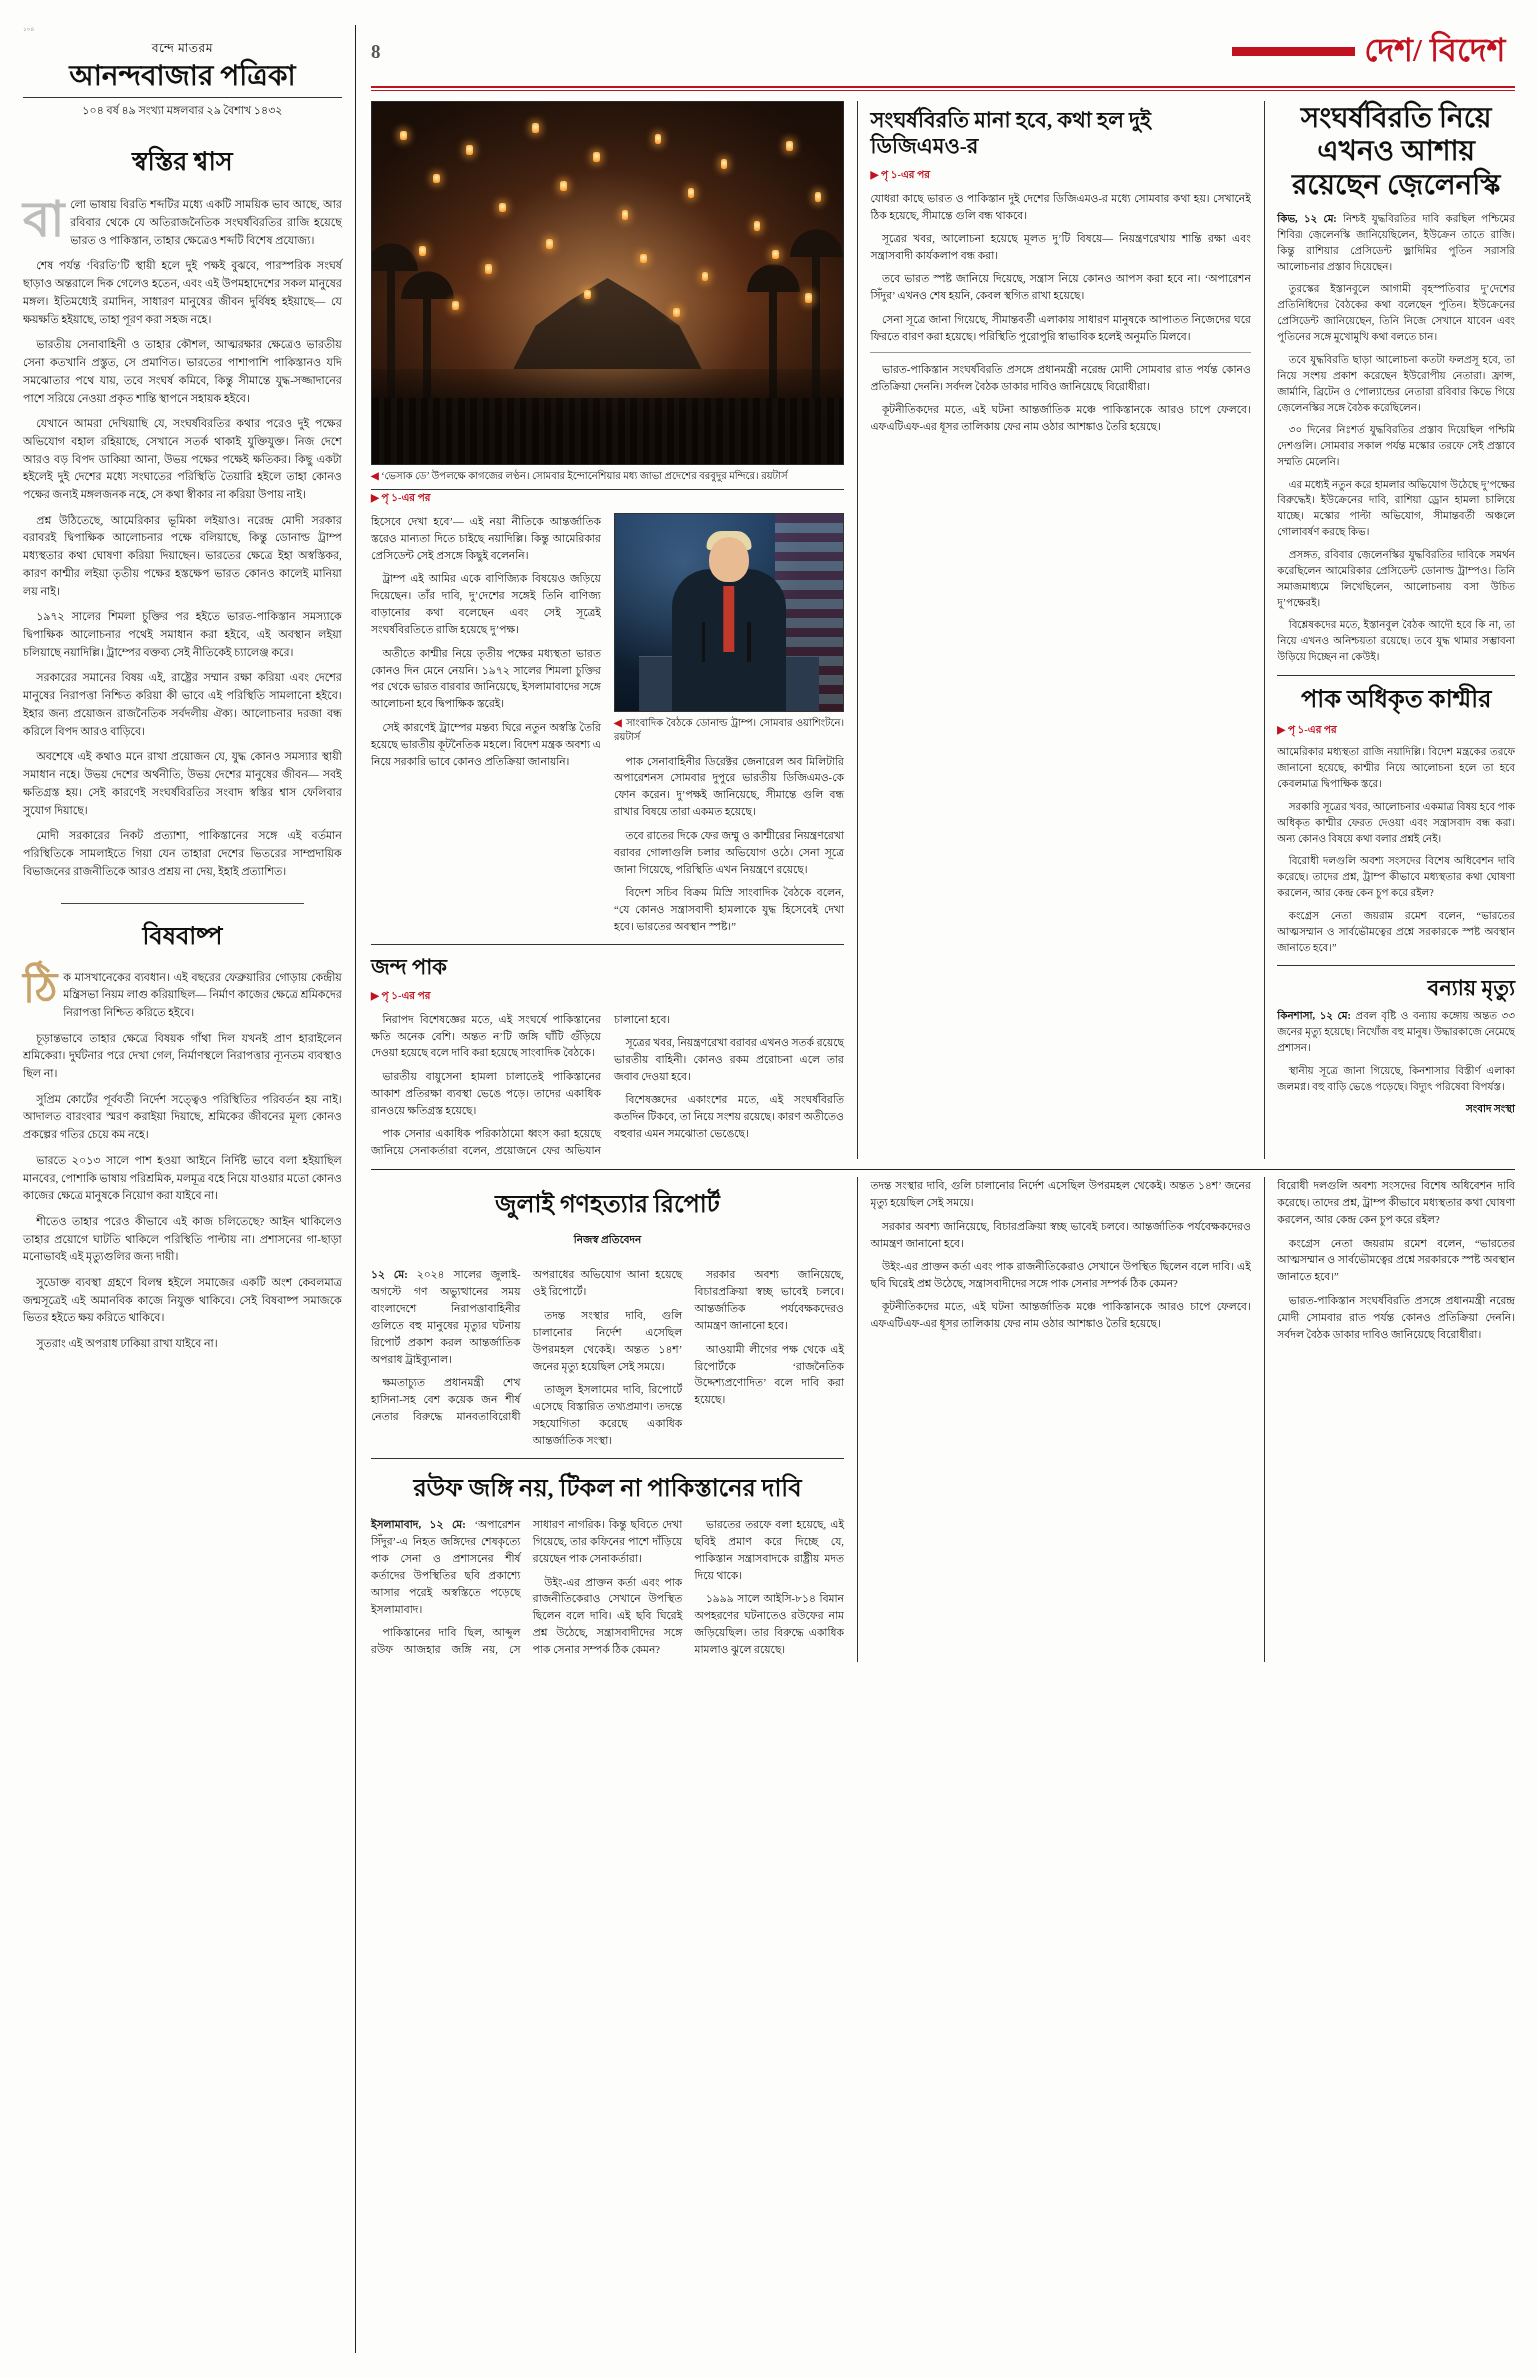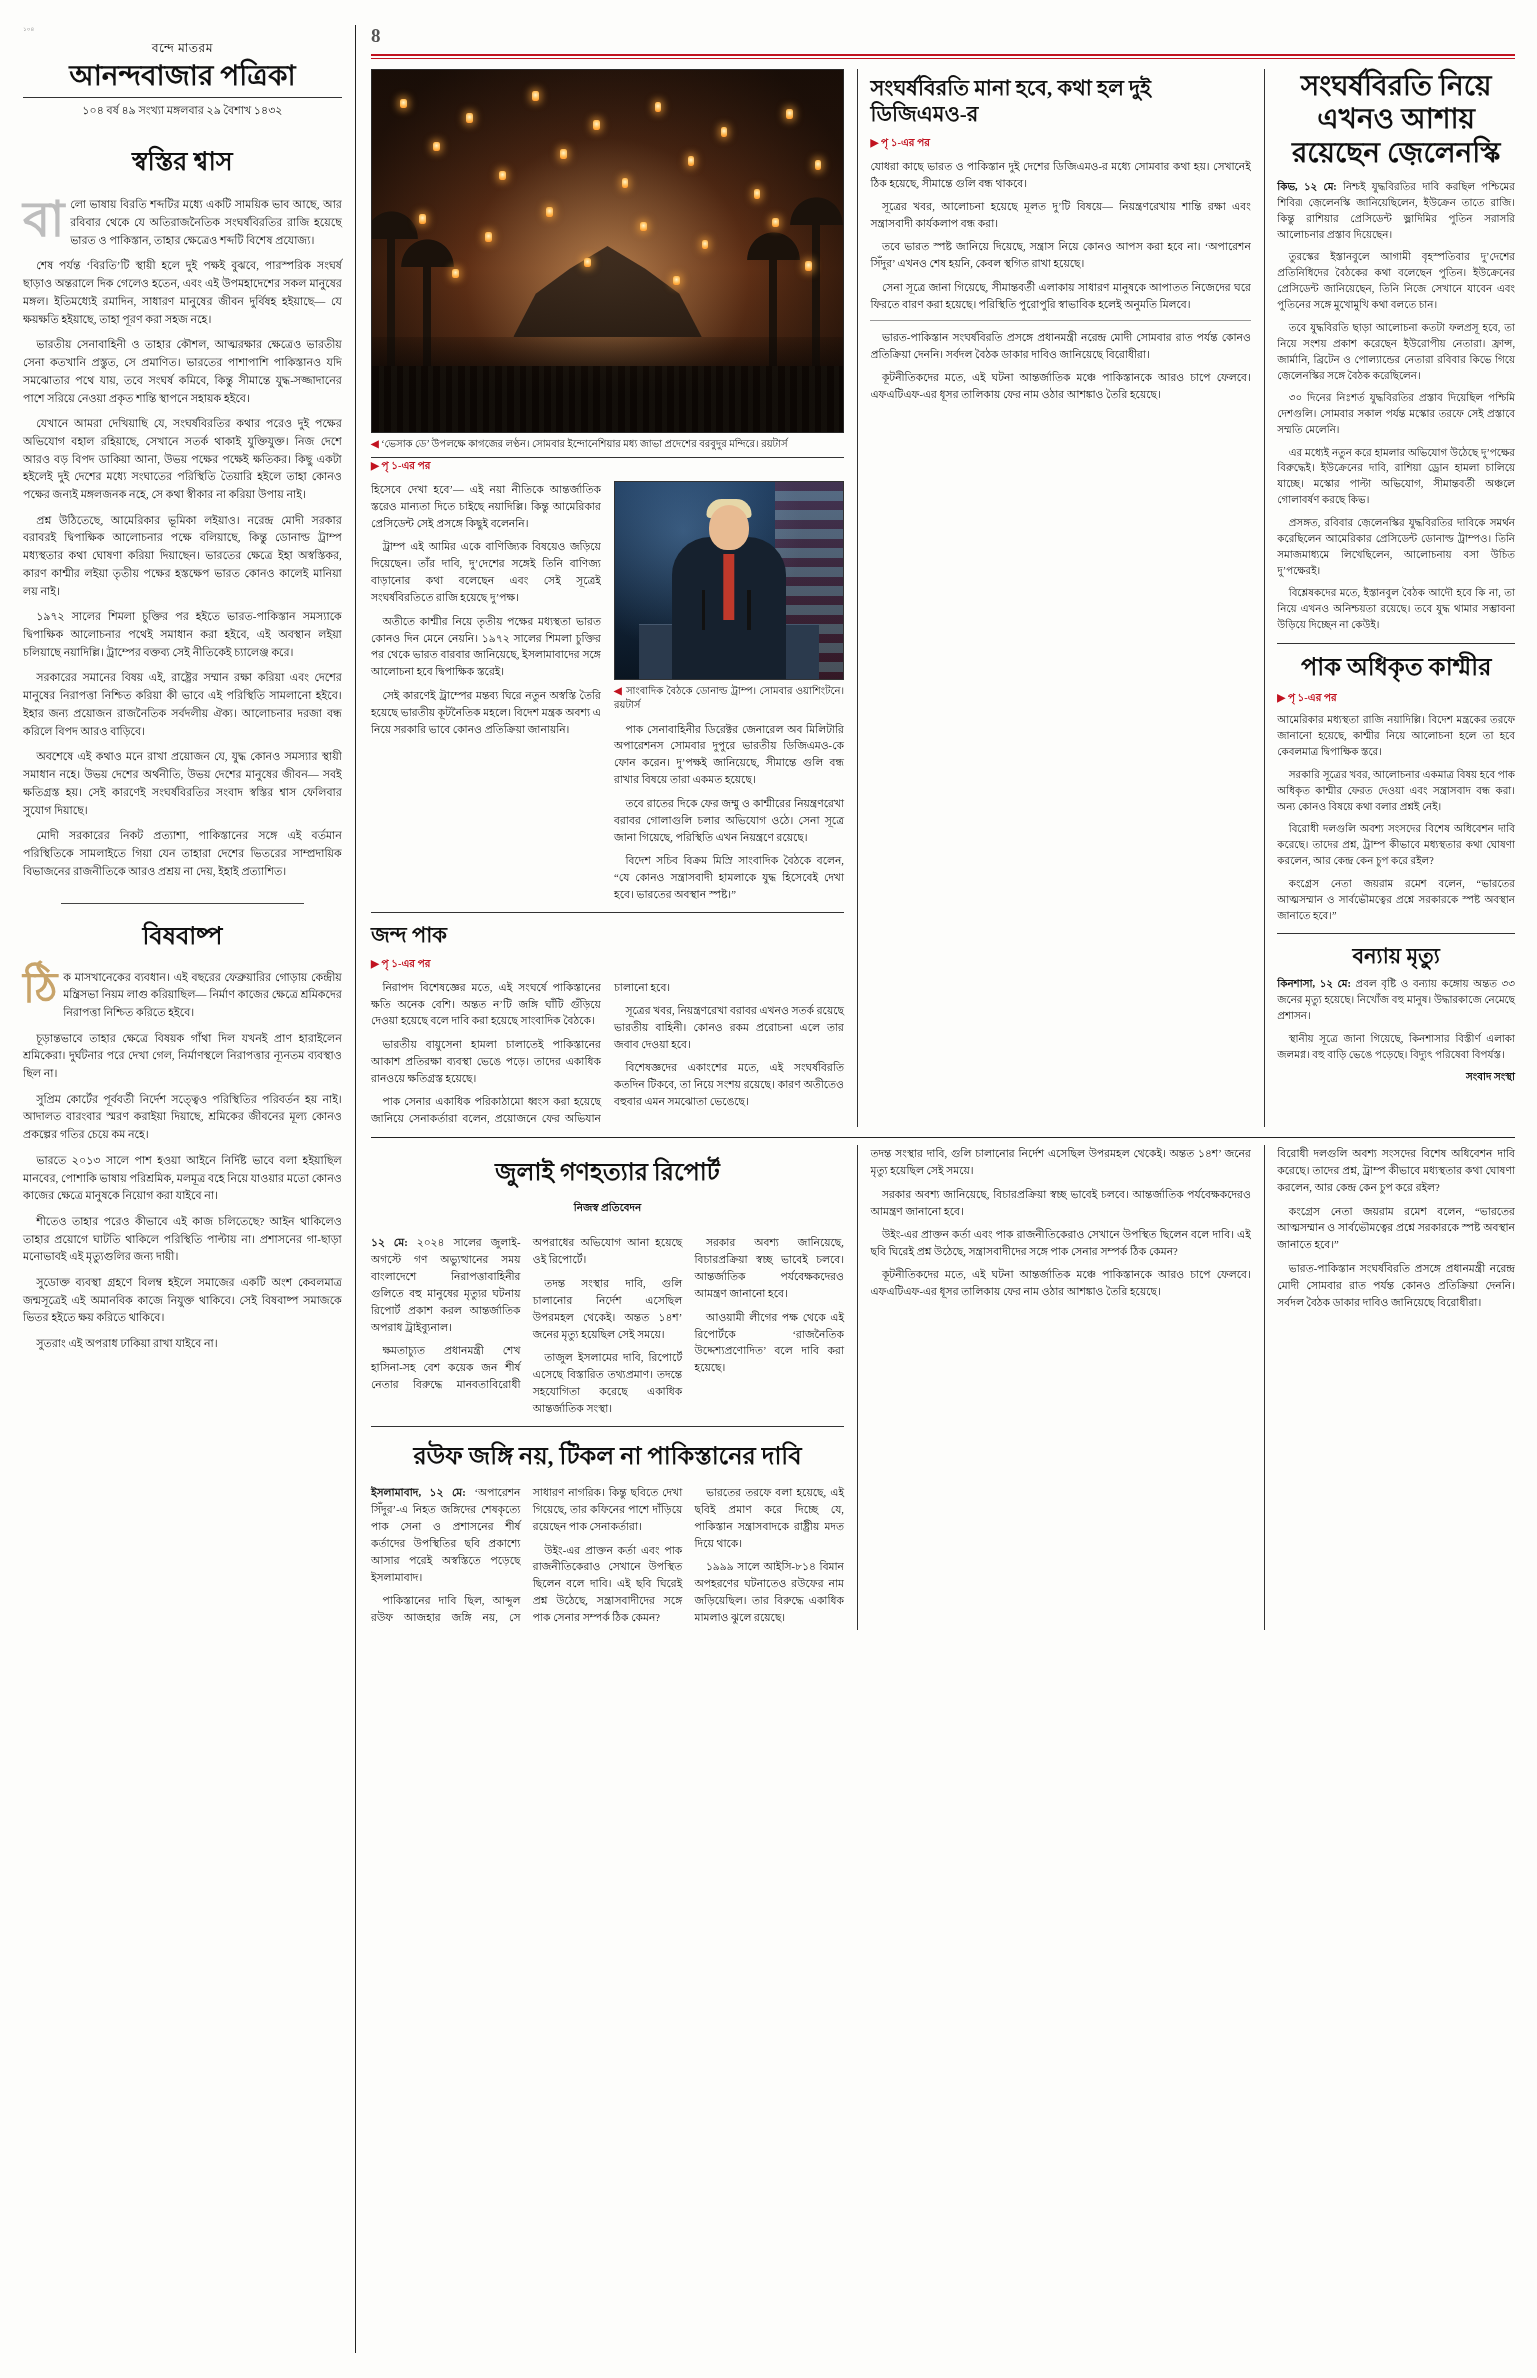--- a/index.html
+++ b/index.html
@@ -167,21 +167,21 @@
   .rail { border-left:0.9px solid #333; padding-left:12.3px; }
   .rail h1 {
     font-size:28px; line-height:1.2; font-weight:bold; text-align:center;
     margin:0 0 9.5px 0;
   }
   .rail h2 {
     font-size:24px; line-height:1.2; font-weight:bold; text-align:center;
     margin:9.5px 0 7.6px 0;
   }
   .rail h3 {
-    font-size:21px; line-height:1.2; font-weight:bold; text-align:center;
+    font-size:21px; line-height:1.2; font-weight:bold; text-align:right;
     margin:9.5px 0 7.6px 0;
   }
   .rail .body { font-size:10.3px; line-height:1.55; }
 
   
   .trump {
     width:100%; height:199px; position:relative; overflow:hidden;
     background:linear-gradient(#17293f,#0d1a2a);
     border:0.9px solid #333; margin:3.8px 0 3.8px 0;
   }
@@ -278,20 +278,25 @@
         <p>শীতেও তাহার পরেও কীভাবে এই কাজ চলিতেছে? আইন থাকিলেও তাহার প্রয়োগে ঘাটতি থাকিলে পরিস্থিতি পাল্টায় না। প্রশাসনের গা-ছাড়া মনোভাবই এই মৃত্যুগুলির জন্য দায়ী।</p>
         <p>সুডোক্ত ব্যবস্থা গ্রহণে বিলম্ব হইলে সমাজের একটি অংশ কেবলমাত্র জন্মসূত্রেই এই অমানবিক কাজে নিযুক্ত থাকিবে। সেই বিষবাষ্প সমাজকে ভিতর হইতে ক্ষয় করিতে থাকিবে।</p>
         <p>সুতরাং এই অপরাধ ঢাকিয়া রাখা যাইবে না।</p>
       </div>
     </div>
 
     <div class="main-col">
 
       <div class="topbar">
         <div class="pageno">8</div>
+        <div class="section-head">
+          <div class="section-bar"></div>
+          <div class="section-title">দেশ/ বিদেশ</div>
+          <div class="section-bar" style="width:0"></div>
+        </div>
       </div>
       <div class="topbar-rule"></div>
       <div class="topbar-rule2"></div>
 
       <div class="grid">
 
         <div>
           <div class="photo-wrap">
             <div class="photo">
               <div class="sky"></div>

